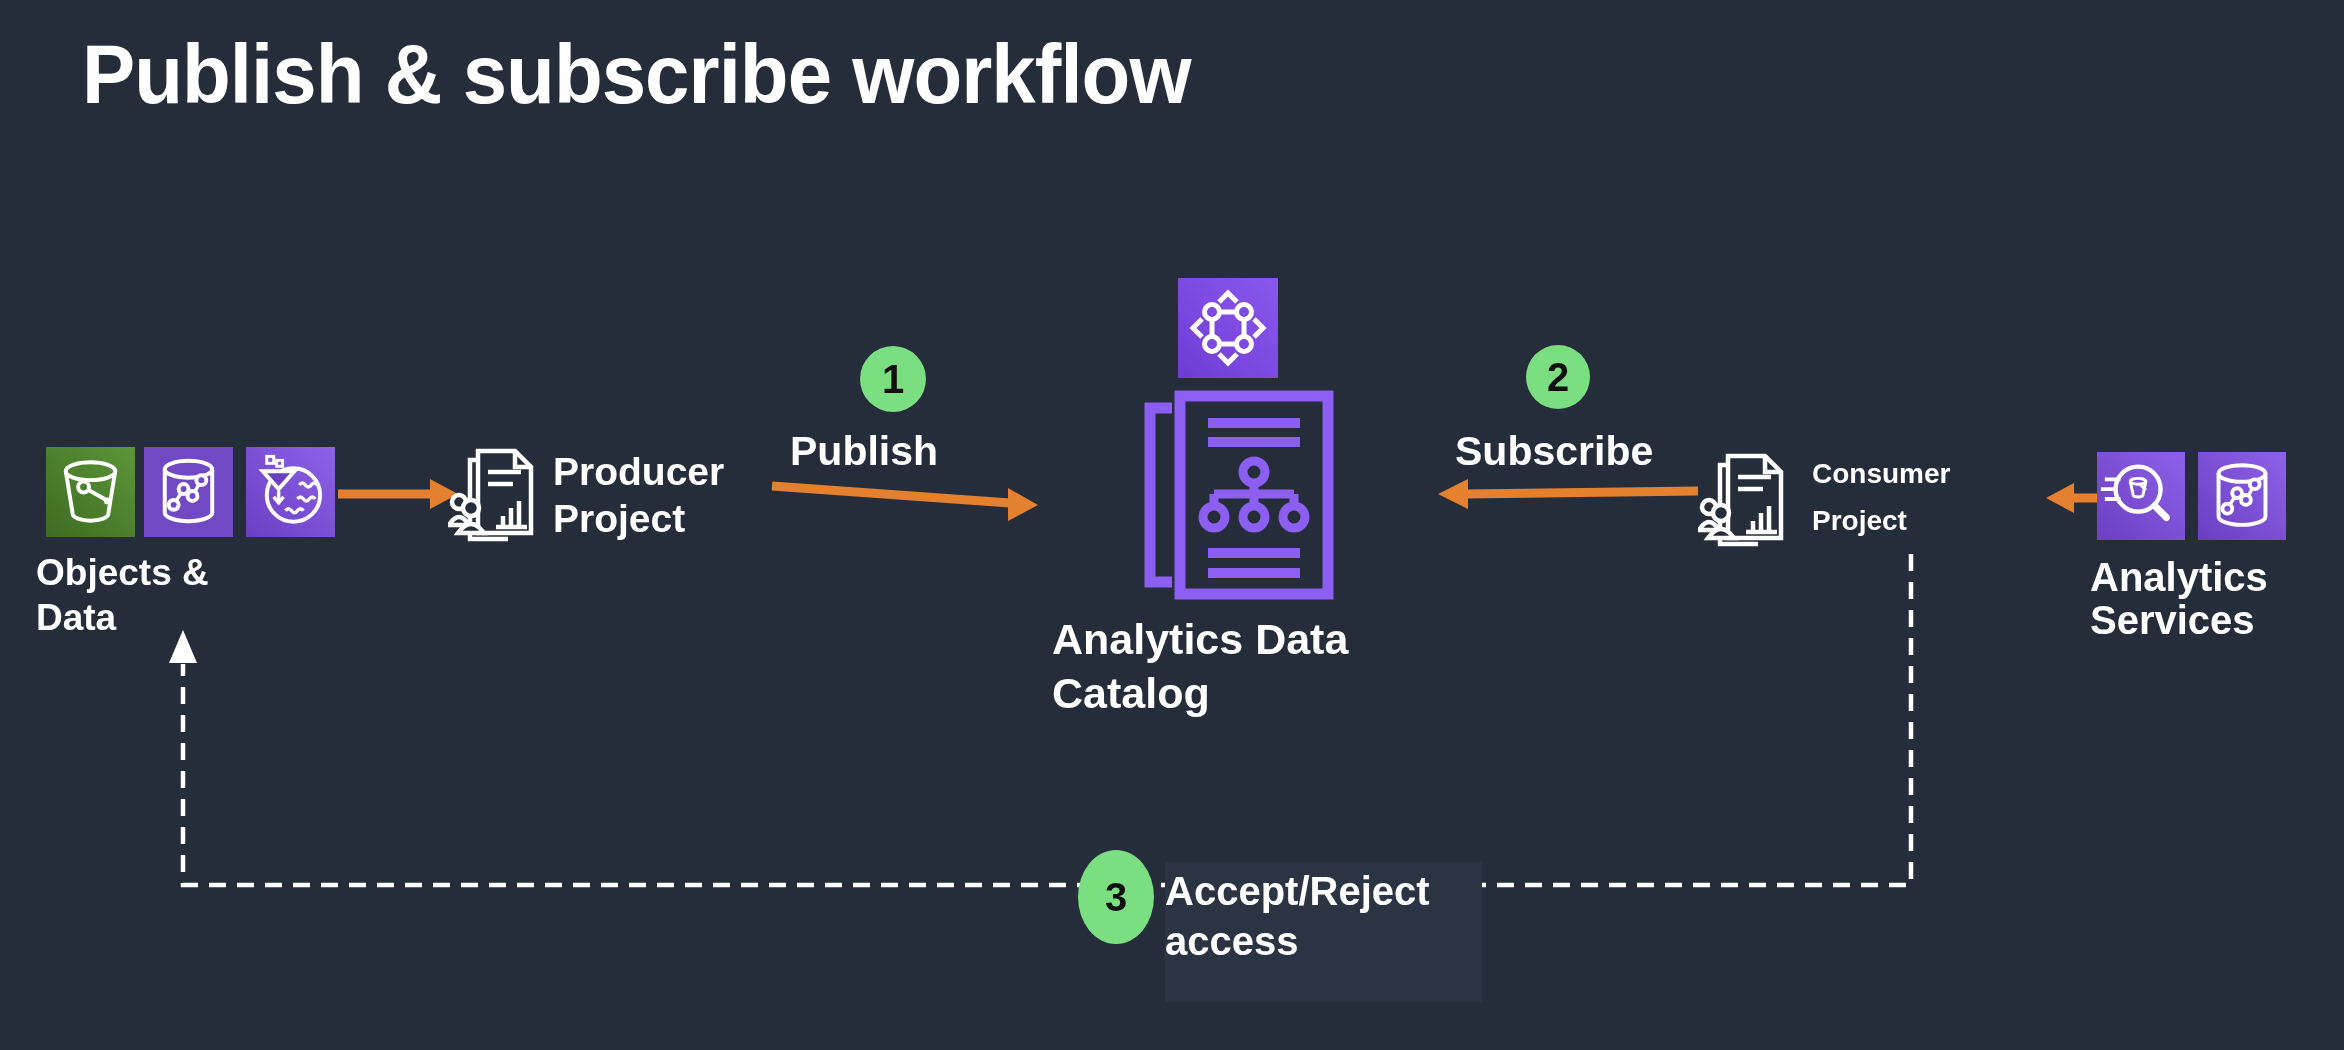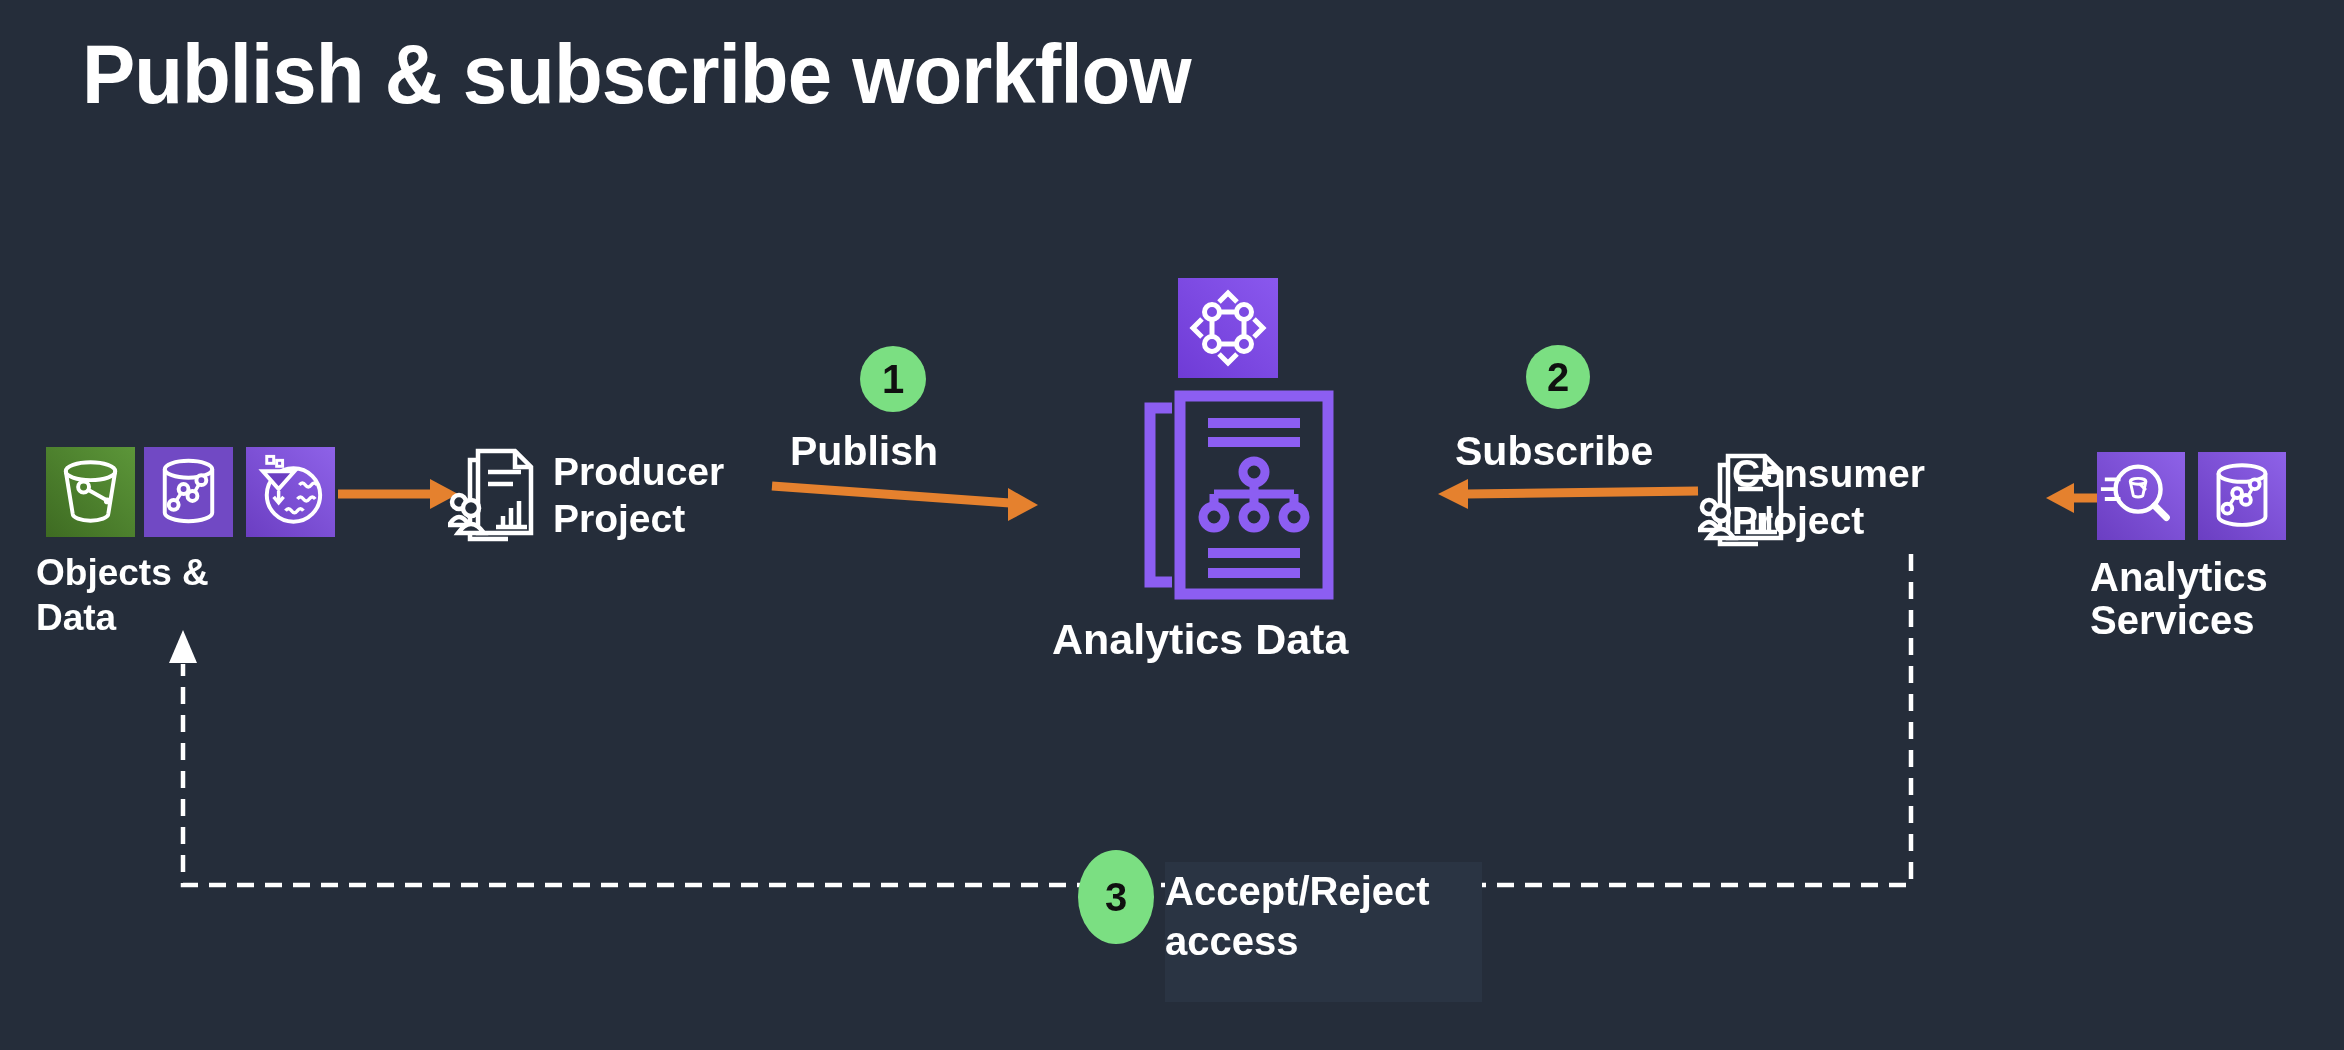--- a/index.html
+++ b/index.html
@@ -28,21 +28,21 @@
     position:absolute;left:82px;top:26px;z-index:3;
     color:var(--text-white);font-size:84px;font-weight:bold;letter-spacing:-1px;
     transform:scaleX(.95);transform-origin:left top;white-space:nowrap;
   }
   .node-label{
     position:absolute;z-index:3;color:var(--text-white);font-weight:bold;
   }
   .lbl-objects{left:36px;top:550px;width:300px;font-size:37px;line-height:45px;}
   .lbl-producer{left:553px;top:448px;width:210px;font-size:39px;line-height:47px;}
   .lbl-catalog{left:1052px;top:612px;width:400px;font-size:43px;line-height:54px;}
-  .lbl-consumer{left:1732px;top:450px;width:210px;font-size:39px;line-height:47px;}
+  .lbl-consumer{left:1812px;top:450px;width:210px;font-size:28px;line-height:47px;}
   .lbl-analytics{left:2090px;top:556px;width:205px;font-size:40px;line-height:43px;}
   .lbl-publish{left:790px;top:428px;width:205px;font-size:41px;}
   .lbl-subscribe{left:1455px;top:428px;width:205px;font-size:41px;}
   .lbl-accept{left:1165px;top:866px;width:320px;font-size:40px;line-height:50px;}
   .step-circle{
     position:absolute;z-index:4;background:var(--step-green);border-radius:50%;
     display:flex;align-items:center;justify-content:center;
     color:var(--step-number-color);font-weight:bold;font-size:40px;
   }
   .step-1{left:860px;top:346px;width:66px;height:66px;}
@@ -185,20 +185,21 @@
         <circle cx="118" cy="82" r="11"></circle>
         <path d="M118,93 V104 M78,104 H158 M78,104 V116 M118,104 V116 M158,104 V116"></path>
         <circle cx="78" cy="127" r="11"></circle>
         <circle cx="118" cy="127" r="11"></circle>
         <circle cx="158" cy="127" r="11"></circle>
       </g>
     </svg>
   </div>
   <div class="node-label lbl-catalog">
     <div>Analytics Data</div>
+    <div>Catalog</div>
   </div>
 
   <div class="step-circle step-2">
     <span>2</span>
   </div>
   <div class="node-label lbl-subscribe">Subscribe</div>
 
   <div class="icon-abs" style="left:1698px;top:450px;">
     <svg width="100" height="100" viewBox="0 0 100 100" fill="none" stroke="#FFFFFF" stroke-width="4.5">
       <path d="M30,15 H22 V94 H60"></path>

